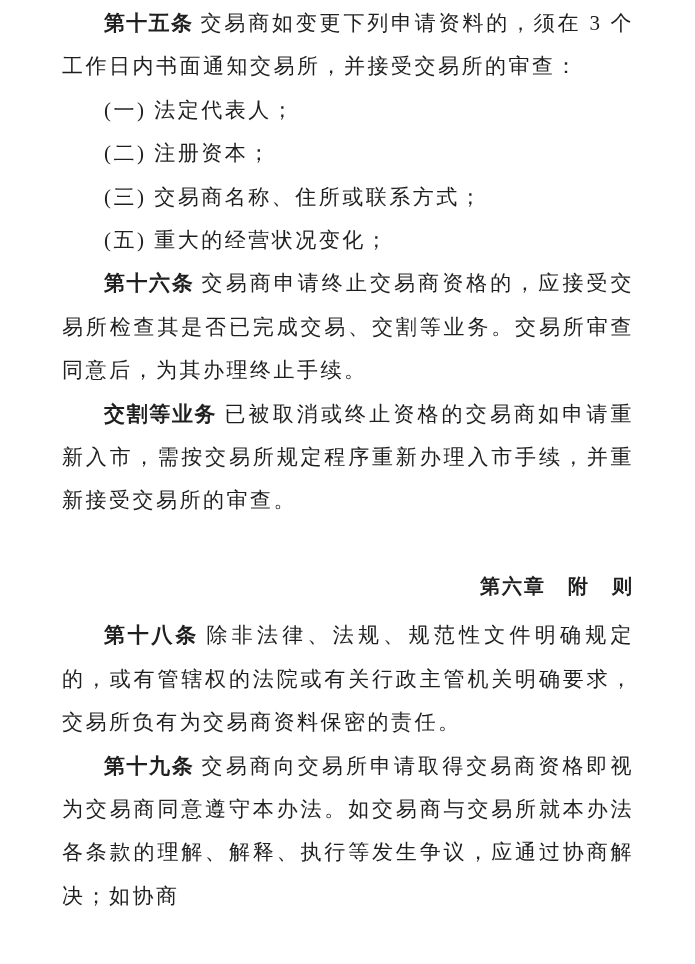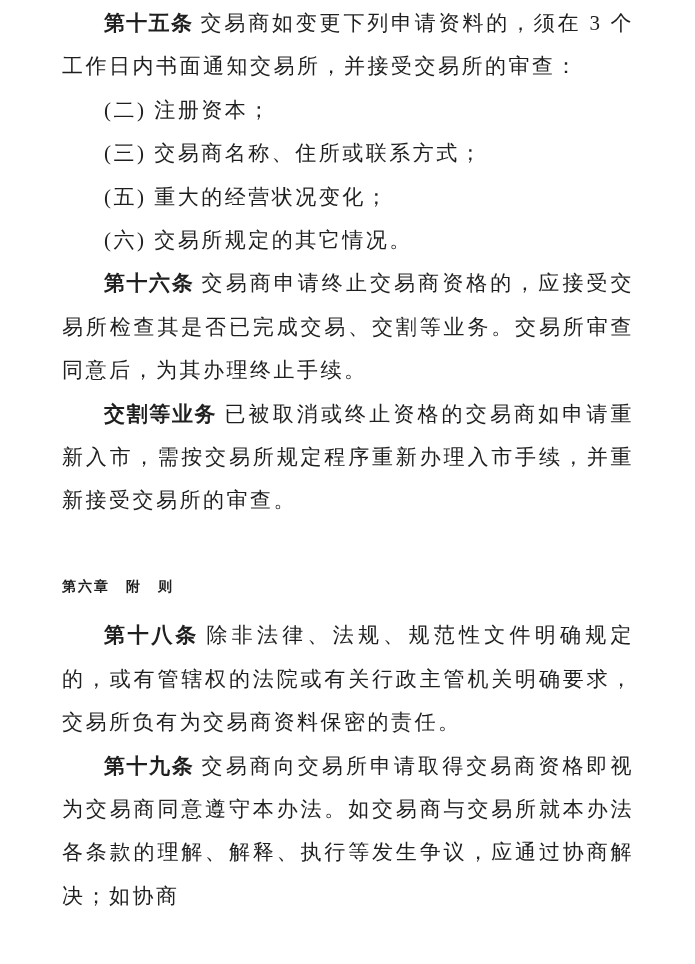--- a/index.html
+++ b/index.html
@@ -30,37 +30,37 @@
   .doc-body p.item {
     text-indent: 2em;
   }
   .p-label {
     font-weight: bold;
     margin-right: 0.35em;
     letter-spacing: 1px;
   }
   .doc-body p.chapter {
     text-indent: 0;
-    text-align: left;
+    text-align: right;
     font-weight: bold;
-    font-size: 14px;
+    font-size: 20px;
     letter-spacing: 2px;
     margin-top: 42px;
     margin-bottom: 6px;
   }
 </style>
 </head>
 <body>
 
 <main class="page">
   <section class="doc-body" id="doc-body">
       <p class="article"><span class="p-label">第十五条</span><span>交易商如变更下列申请资料的，须在 3 个工作日内书面通知交易所，并接受交易所的审查：</span></p>
+      <p class="item"><span>(一) 法定代表人；</span></p>
       <p class="item"><span>(二) 注册资本；</span></p>
       <p class="item"><span>(三) 交易商名称、住所或联系方式；</span></p>
       <p class="item"><span>(五) 重大的经营状况变化；</span></p>
-      <p class="item"><span>(六) 交易所规定的其它情况。</span></p>
       <p class="article"><span class="p-label">第十六条</span><span>交易商申请终止交易商资格的，应接受交易所检查其是否已完成交易、交割等业务。交易所审查同意后，为其办理终止手续。</span></p>
       <p class="article"><span class="p-label">交割等业务</span><span>已被取消或终止资格的交易商如申请重新入市，需按交易所规定程序重新办理入市手续，并重新接受交易所的审查。</span></p>
       <p class="chapter"><span>第六章　附　则</span></p>
       <p class="article"><span class="p-label">第十八条</span><span>除非法律、法规、规范性文件明确规定的，或有管辖权的法院或有关行政主管机关明确要求，交易所负有为交易商资料保密的责任。</span></p>
       <p class="article"><span class="p-label">第十九条</span><span>交易商向交易所申请取得交易商资格即视为交易商同意遵守本办法。如交易商与交易所就本办法各条款的理解、解释、执行等发生争议，应通过协商解决；如协商</span></p>
     </section>
 </main>
 
 </body></html>

